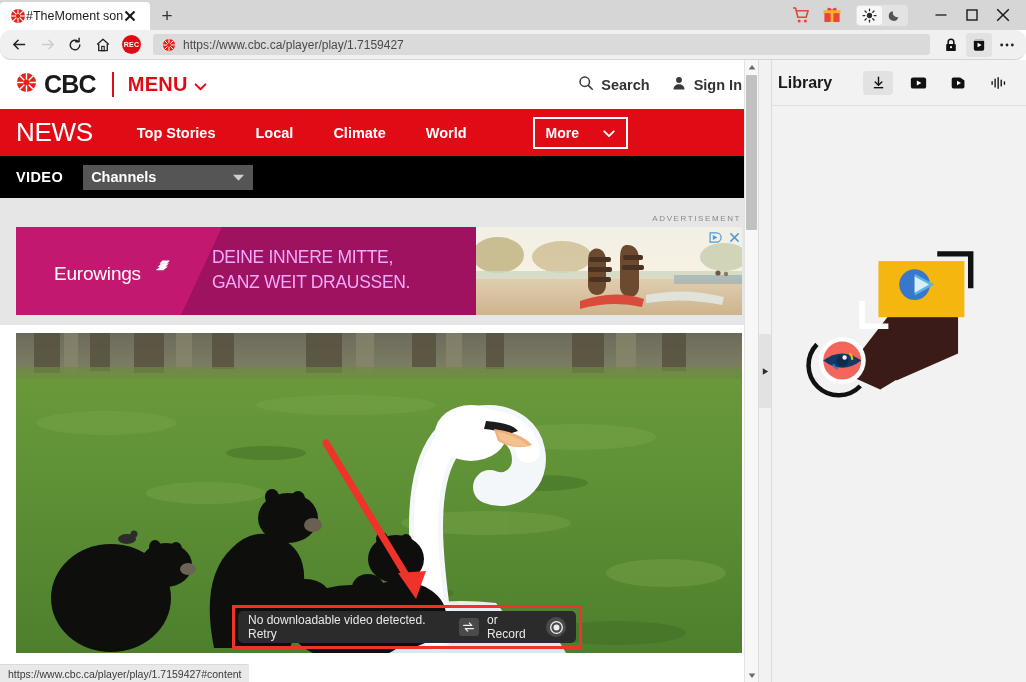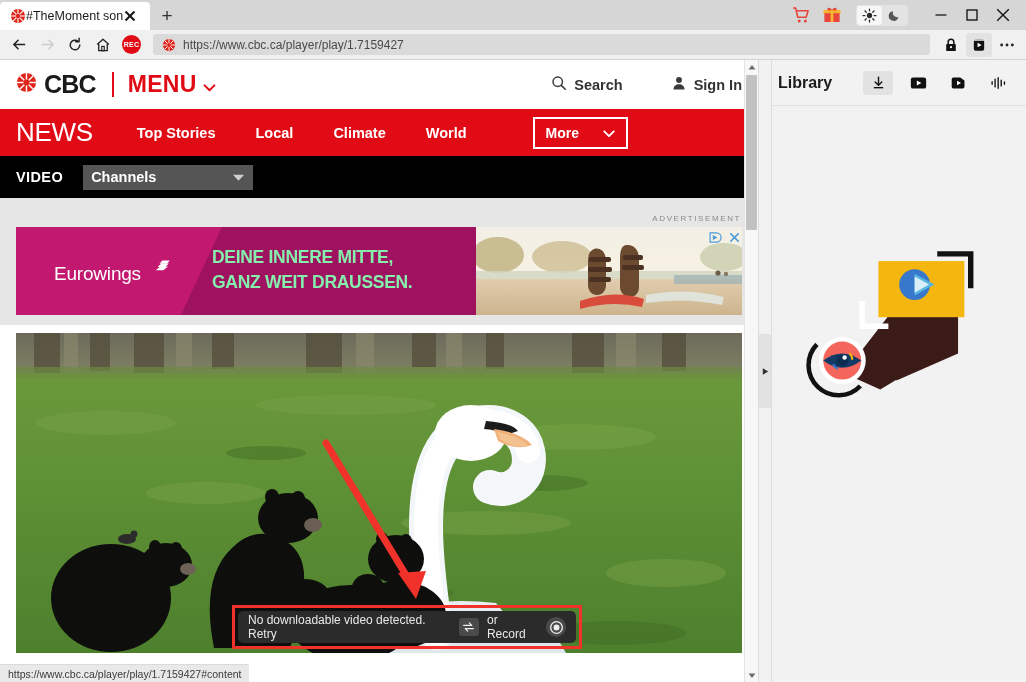--- a/index.html
+++ b/index.html
@@ -38,21 +38,21 @@
     border-radius: 4px; height: 21px; padding: 0 1px; margin-left: 3px;
   }
   .theme-half { width: 25px; height: 19px; display:flex; align-items:center; justify-content:center; border-radius:3px; cursor: pointer;}
   .theme-half.active { background: #f7f7f7; }
   .wincontrols { display: flex; align-items: center; gap: 0px; margin-left: 6px; }
   .wc { width: 31px; height: 30px; display: flex; align-items: center; justify-content: center; cursor: pointer; }
 
   
   .navbar {
     height: 30px; background: #f0f0f0; display: flex; align-items: center;
-    gap: 2px; padding: 0 6px; border-bottom: 1px solid #d4d4d4;
+    gap: 2px; padding: 0 6px; border-bottom: 1px solid #d4d4d4; border-radius: 11px;
   }
   .navbtn { width: 26px; height: 24px; display:flex; align-items:center; justify-content:center; cursor: pointer; }
   .navbtn.disabled { opacity: .35; cursor: default; }
   .recbtn { width: 19px; height: 19px; border-radius: 50%; background: #e00b15; color:#fff;
     font-size: 7px; font-weight: bold; display:flex; align-items:center; justify-content:center;
     letter-spacing:.2px; margin: 0 4px; cursor: pointer; font-family:"Liberation Sans",sans-serif;}
   .urlbar {
     flex: 1; height: 21px; background: #dadada; border-radius: 3px;
     display: flex; align-items: center; gap: 7px; padding: 0 9px; margin: 0 6px;
     font-size: 12px; color: #4a4a4a; cursor: text;
@@ -65,22 +65,22 @@
   .body-row { flex: 1; display: flex; position: relative; min-height: 0; }
 
   
   .pageview { width: 758px; position: relative; background: #fff; overflow: hidden; }
 
   
   .cbc-top { height: 49px; background:#fff; display:flex; align-items:center; padding: 0 16px; }
   .cbc-logo-wrap { display:flex; align-items:center; gap:7px; }
   .cbc-word { font-size: 25px; font-weight: 700; letter-spacing:-0.8px; color:#1a1a1a; font-family:"Liberation Sans",sans-serif;}
   .cbc-sep { width:2px; height:25px; background:#e00b15; margin: 0 14px 0 16px; }
-  .cbc-menu { color:#e00b15; font-weight:700; font-size:23px; letter-spacing:.3px; display:flex; align-items:center; gap:6px; cursor:pointer;}
-  .cbc-top-right { margin-left:auto; display:flex; align-items:center; gap: 48px; }
+  .cbc-menu { color:#e00b15; font-weight:700; font-size:20px; letter-spacing:.3px; display:flex; align-items:center; gap:6px; cursor:pointer;}
+  .cbc-top-right { margin-left:auto; display:flex; align-items:center; gap: 21px; }
   .cbc-act { display:flex; align-items:center; gap:7px; font-size:14.5px; font-weight:700; color:#333; cursor:pointer;}
 
   
   .newsbar { background:#e00b15; height:47px; display:flex; align-items:center; padding:4px 16px; }
   .news-brand { color:#fff; font-size:26px; font-weight:400; letter-spacing:-0.3px; margin-right: 44px; font-family:"Liberation Sans",sans-serif;}
   .news-link { color:#fff; font-size:14.5px; font-weight:700; margin-right: 40px; cursor:pointer; white-space:nowrap;}
   .news-more { margin-left:auto; border:2px solid #fff; color:#fff; font-size:14px; font-weight:700;
     padding: 6px 11px; display:flex; align-items:center; gap:24px; cursor:pointer; margin-right: 114px;}
 
   
@@ -96,21 +96,21 @@
   .adzone { background:#e6e6e6; padding: 13px 16px 10px; position: relative; }
   .ad-label { text-align:right; font-size:8px; letter-spacing:1.6px; color:#8a8a8a; padding: 3px 1px 4px 0; font-family:"Liberation Sans",sans-serif;}
   .ad-banner { height: 88px; display:flex; position:relative; overflow:hidden; }
   .ad-left { width: 460px; position: relative; background: #b0176b; display:flex; align-items:center; }
   .ad-left:after {
     content:""; position:absolute; inset:0;
     background: linear-gradient(115deg, #c2186f 0%, #c2186f 41%, #9e1260 41.2%, #9e1260 100%);
   }
   .ad-brand { position:relative; z-index:2; color:#fff; font-size:19px; font-weight:400; margin-left: 38px; letter-spacing:-0.2px;}
   .ad-brand-mark { display:inline-block; margin-left:3px; vertical-align: 5px;}
-  .ad-copy { position:absolute; z-index:2; left: 196px; top: 18px; color:#86efac; font-weight:700;
+  .ad-copy { position:absolute; z-index:2; left: 196px; top: 18px; color:#f0abfc; font-weight:400;
      font-size: 17.5px; line-height: 25px; letter-spacing:-.3px; white-space:nowrap; }
   .ad-right { flex:1; position:relative; overflow:hidden; background:#d9cfc0; }
   .ad-ctrl { position:absolute; right: 2px; top: 2px; z-index: 5; display:flex; align-items:center; gap:5px; }
 
   
   .playerzone { background:#fff; padding: 8px 16px 0; }
   .player { position:relative; width: 726px; height: 320px; overflow:hidden; background:#2f4420; }
 
   
   .toast-outline {

